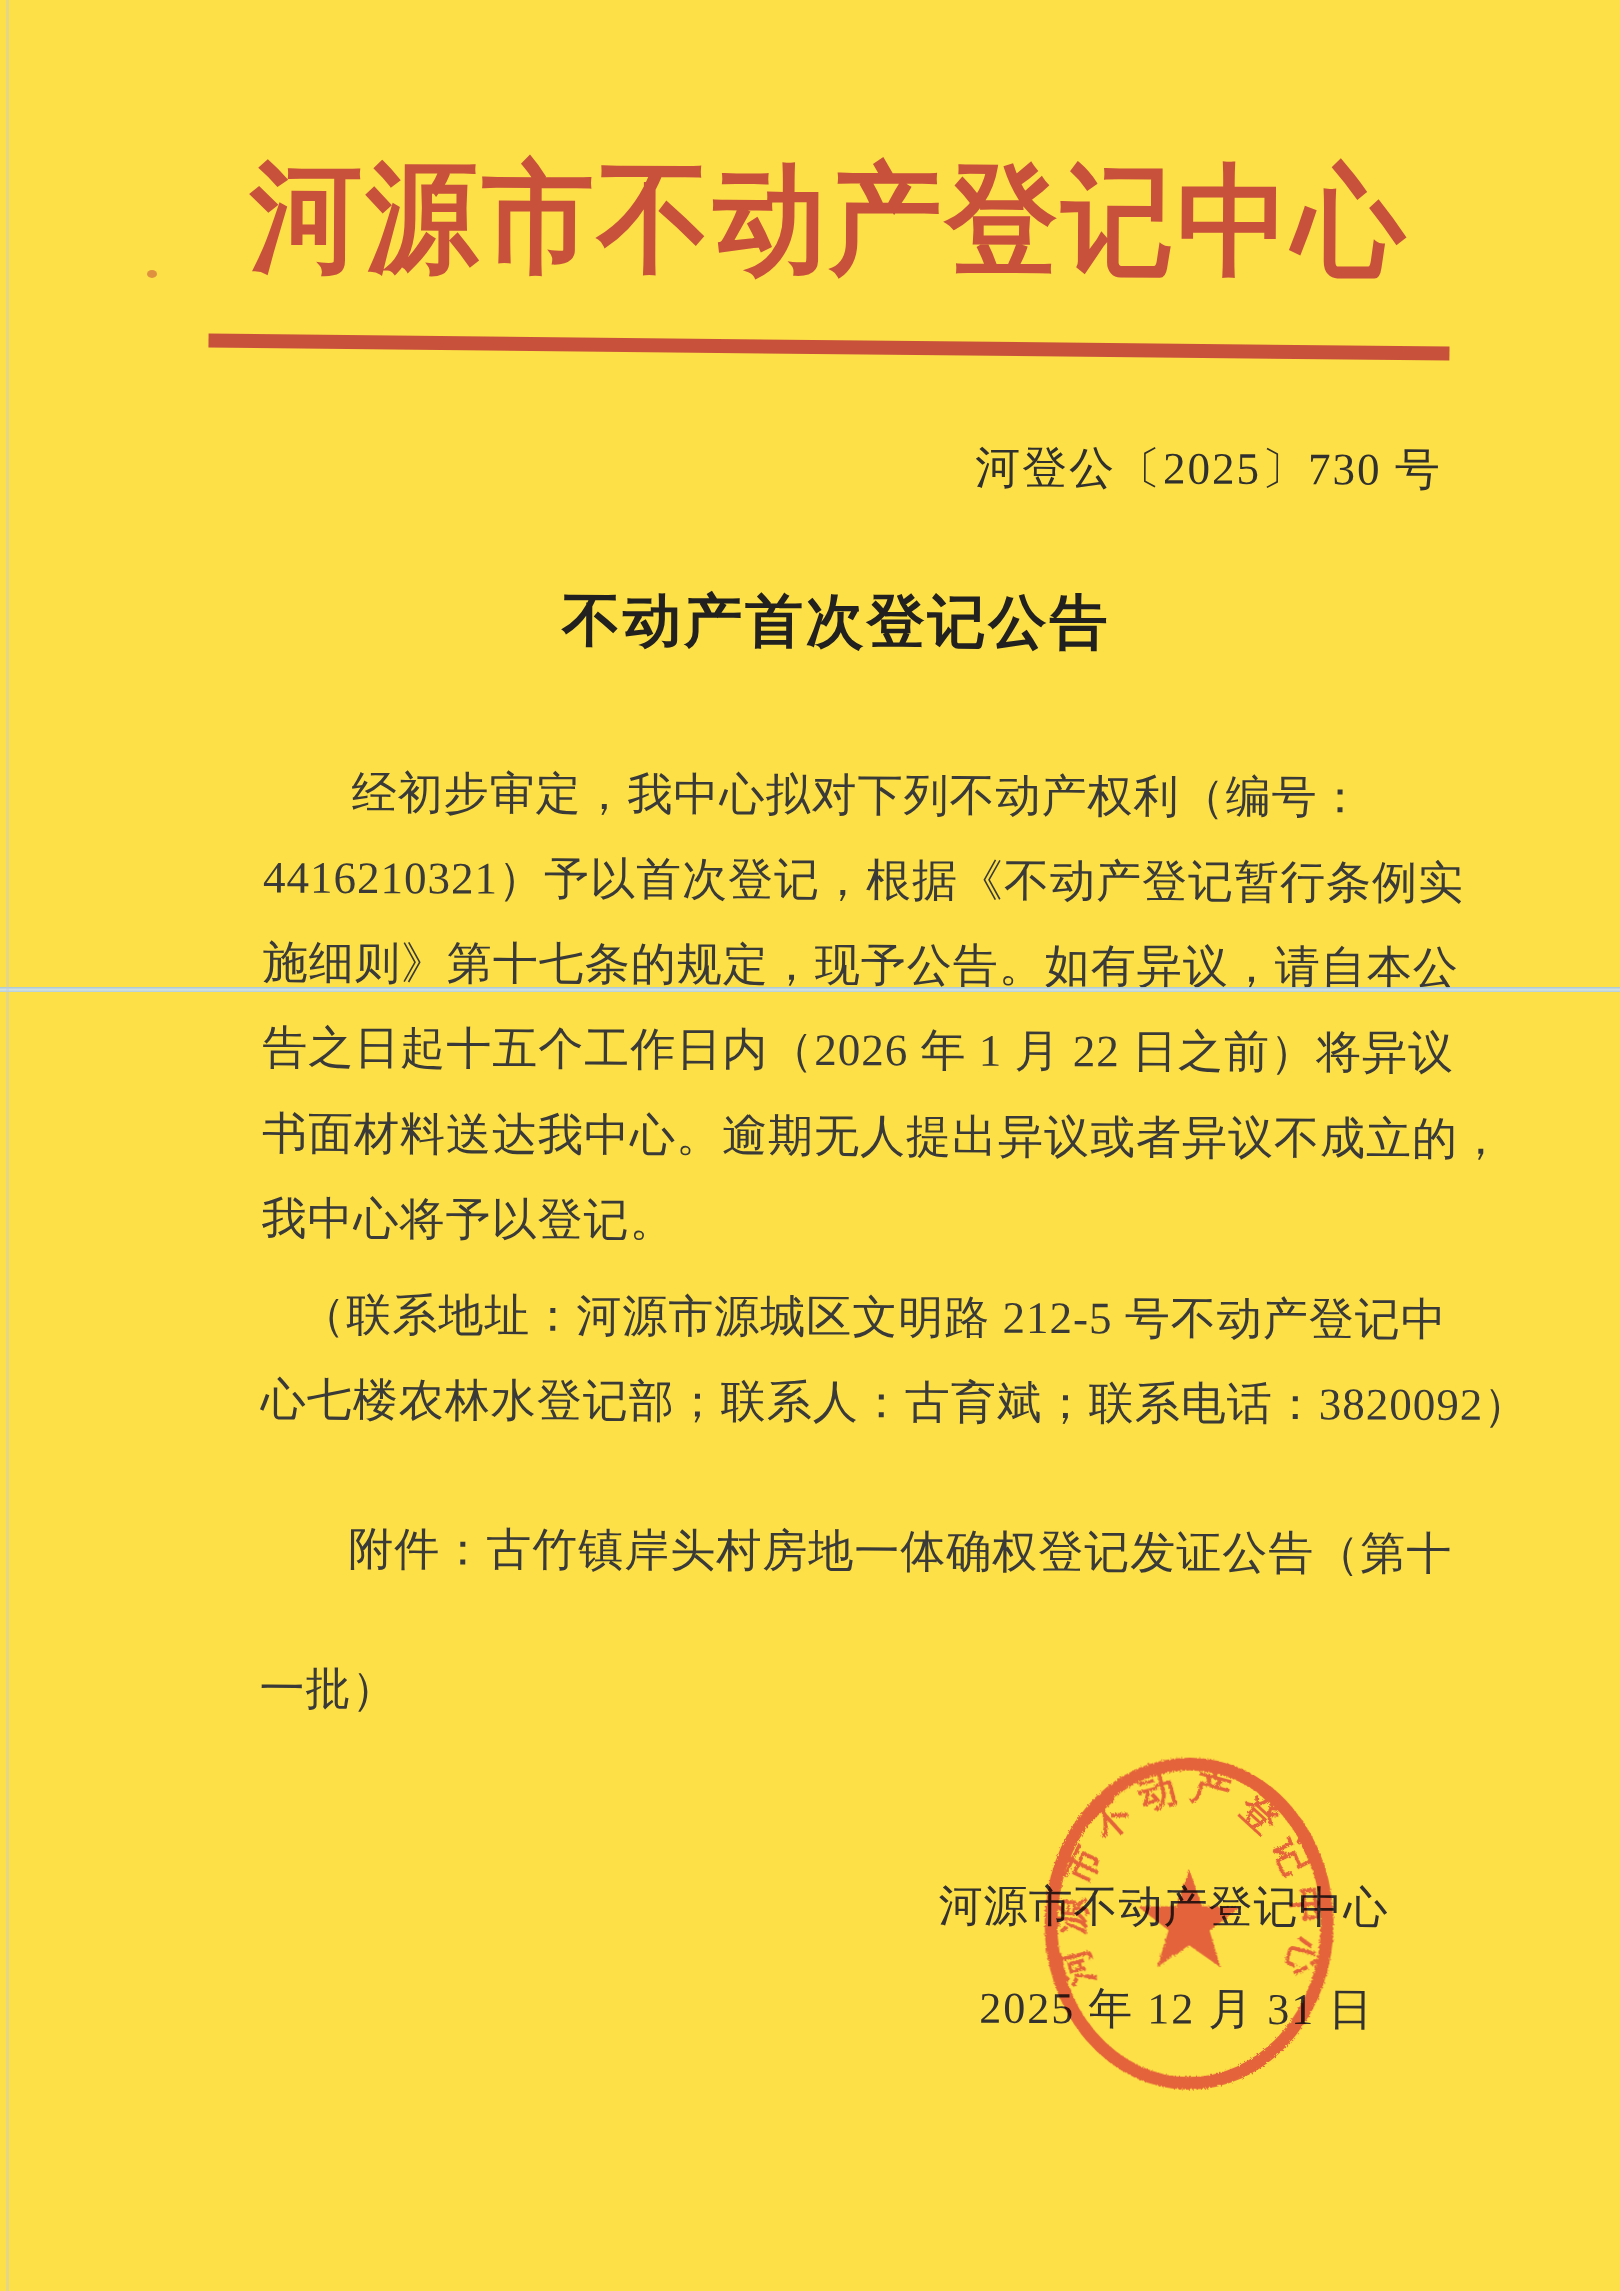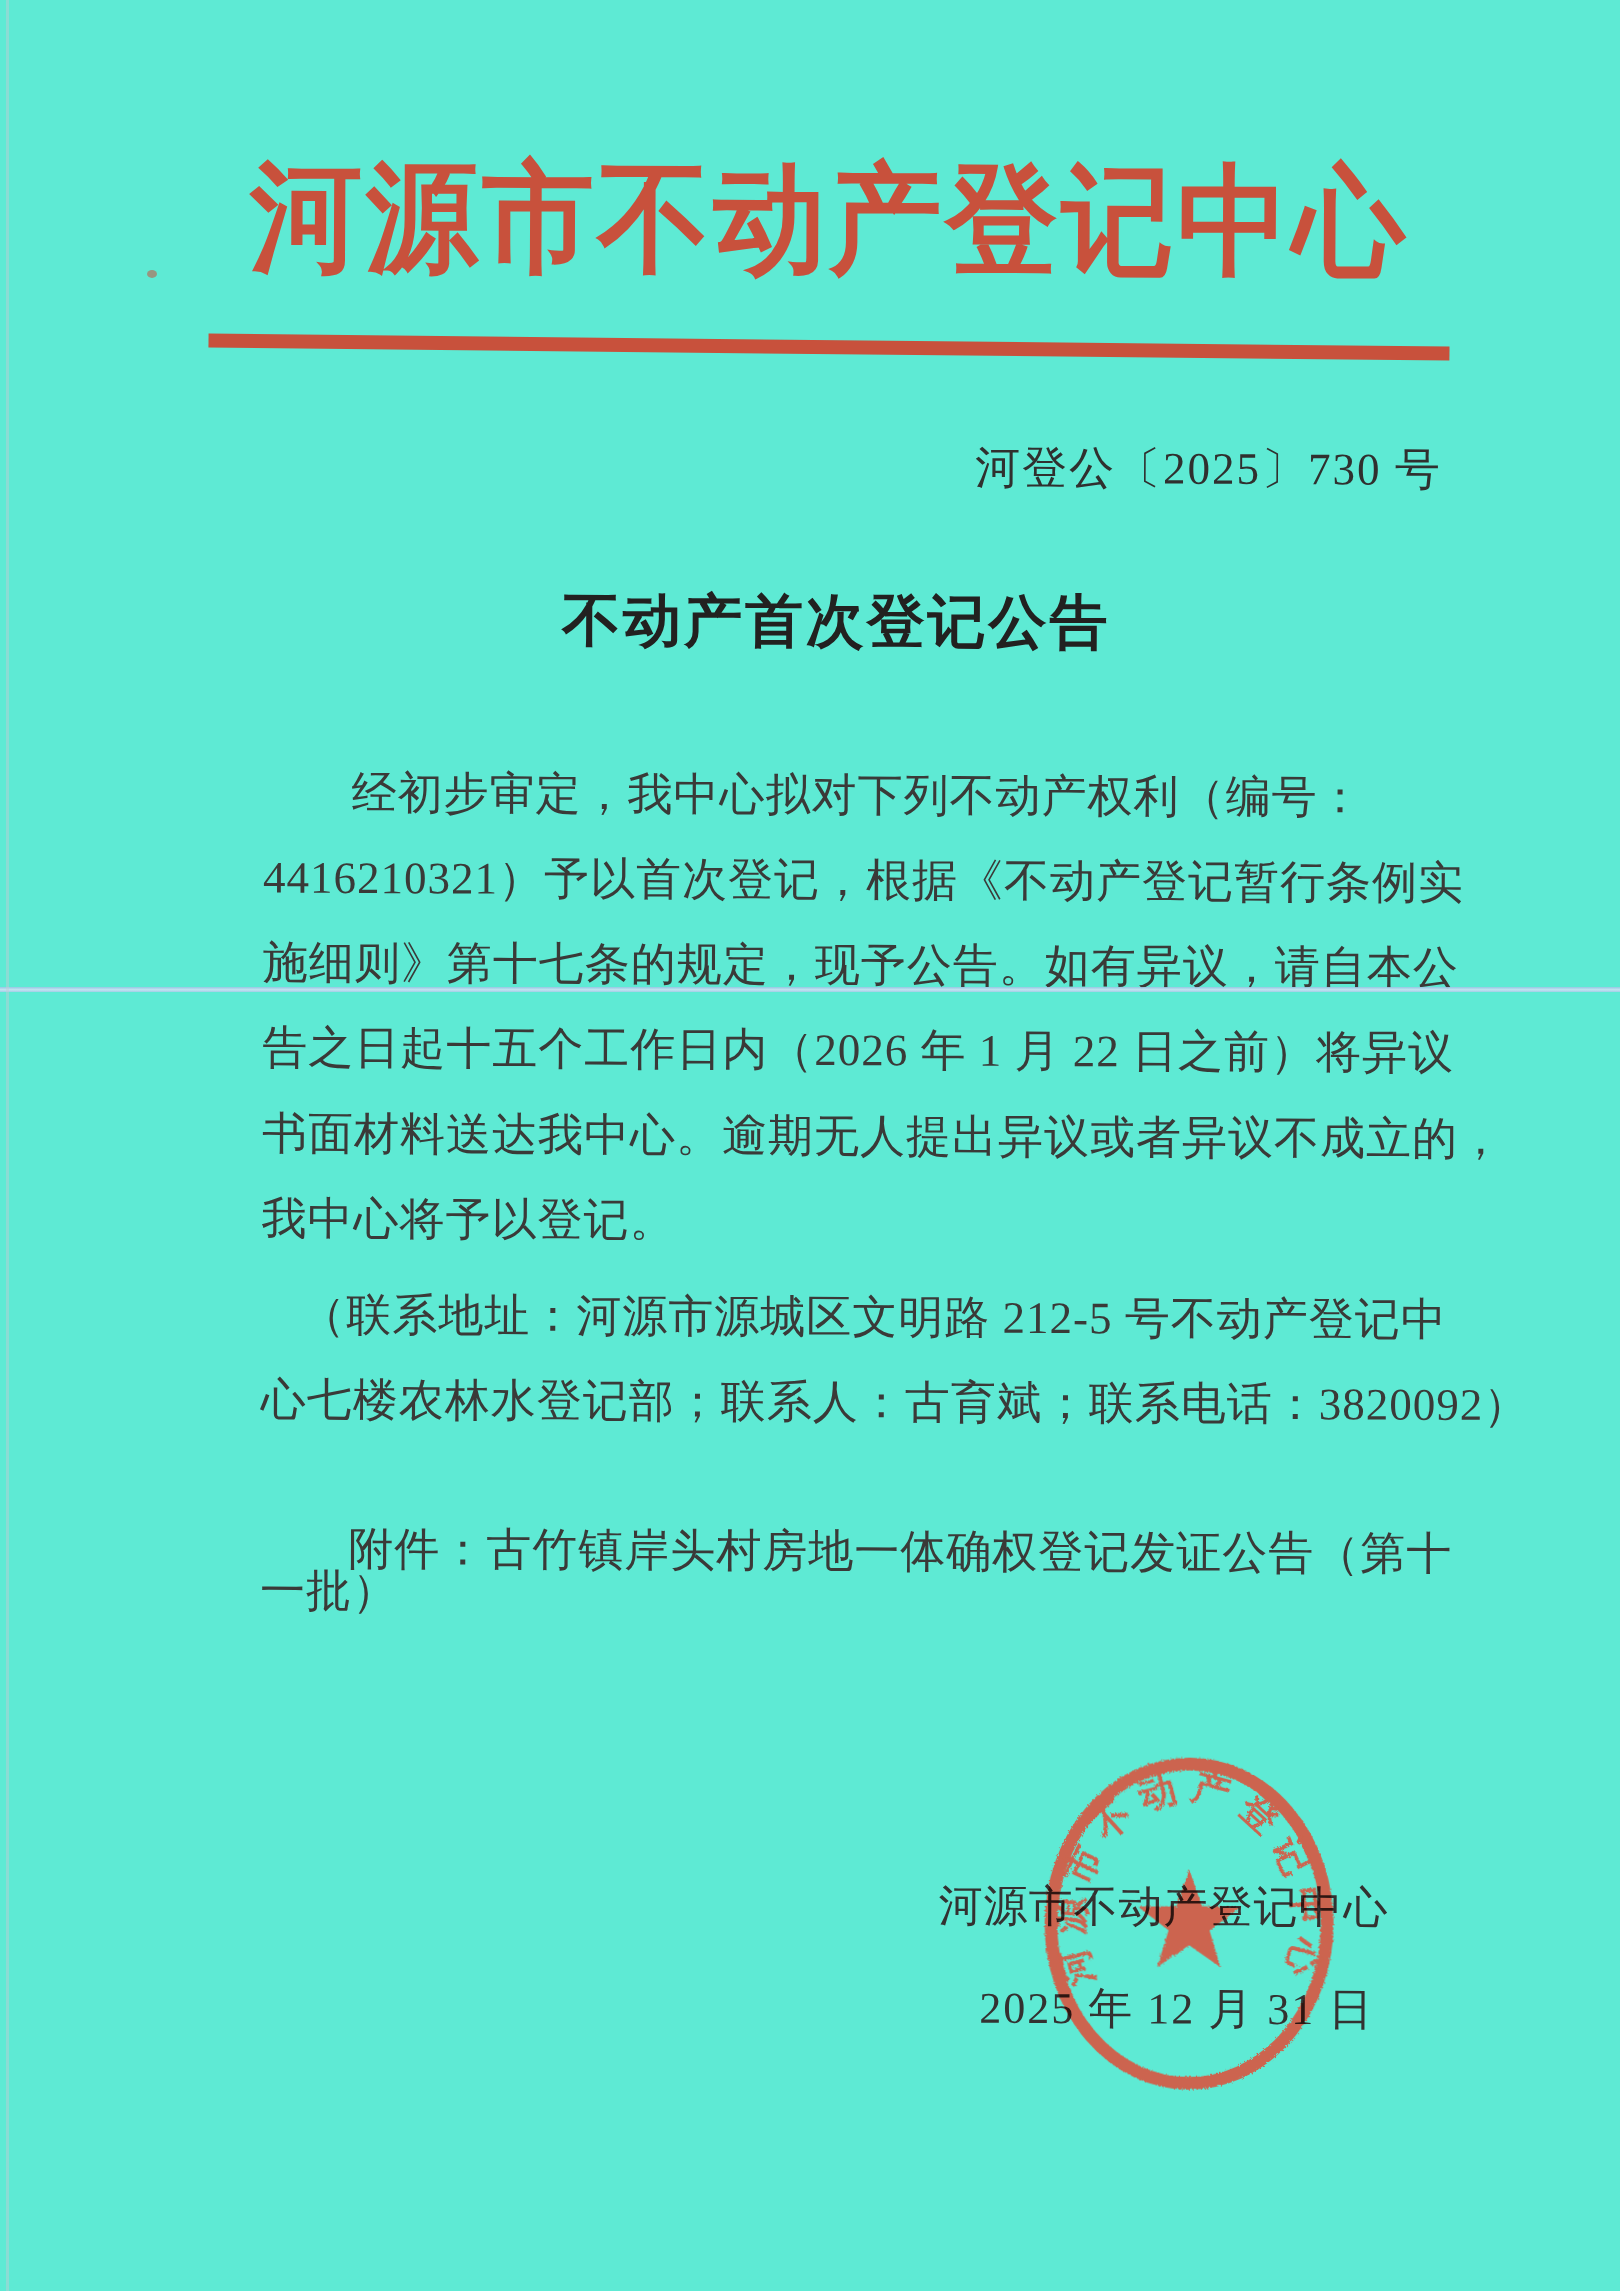--- a/index.html
+++ b/index.html
@@ -1,19 +1,19 @@
 <!DOCTYPE html>
 <html><head>
 <meta charset="utf-8">
 <style>
   html,body{margin:0;padding:0;background:#ffffff;}
   .page{
     position:relative;
     width:1620px;height:2292px;
-    background:#5eead4;
+    background:#fde047;
     overflow:hidden;
     font-family:"Liberation Serif","DejaVu Serif",serif;
   }
   .doc{position:absolute;inset:0;transform:rotate(0.25deg);transform-origin:50% 40%;}
   .abs{position:absolute;white-space:nowrap;}
 
   .letterhead{
     left:247px;top:139px;
     font-size:112px;font-weight:700;letter-spacing:3.9px;
     color:#c8513c;
@@ -81,21 +81,21 @@
     <div class="abs bodyline l-flush" style="top:850px">4416210321）予以首次登记，根据《不动产登记暂行条例实</div>
     <div class="abs bodyline l-flush" style="top:935px">施细则》第十七条的规定，现予公告。如有异议，请自本公</div>
     <div class="abs bodyline l-flush" style="top:1020px">告之日起十五个工作日内（2026 年 1 月 22 日之前）将异议</div>
     <div class="abs bodyline l-flush" style="top:1106px">书面材料送达我中心。逾期无人提出异议或者异议不成立的，</div>
     <div class="abs bodyline l-flush" style="top:1191px">我中心将予以登记。</div>
 
     <div class="abs bodyline l-paren" style="top:1287px">（联系地址：河源市源城区文明路 212-5 号不动产登记中</div>
     <div class="abs bodyline l-flush" style="top:1372px">心七楼农林水登记部；联系人：古育斌；联系电话：3820092）</div>
 
     <div class="abs bodyline l-indent" style="top:1521px">附件：古竹镇岸头村房地一体确权登记发证公告（第十</div>
-    <div class="abs bodyline l-flush" style="top:1563px">一批）</div>
+    <div class="abs bodyline l-flush" style="top:1661px">一批）</div>
 
     <div class="abs signature">河源市不动产登记中心</div>
     <div class="abs datefield">2025 年 12 月 31 日</div>
 
     <svg class="abs seal" viewBox="0 0 340 390" xmlns="http://www.w3.org/2000/svg">
       <defs>
         <filter id="stampgrain" x="-10%" y="-10%" width="120%" height="120%">
           <feTurbulence type="fractalNoise" baseFrequency="0.55" numOctaves="2" result="noise"></feTurbulence>
           <feDisplacementMap in="SourceGraphic" in2="noise" scale="4"></feDisplacementMap>
         </filter>

